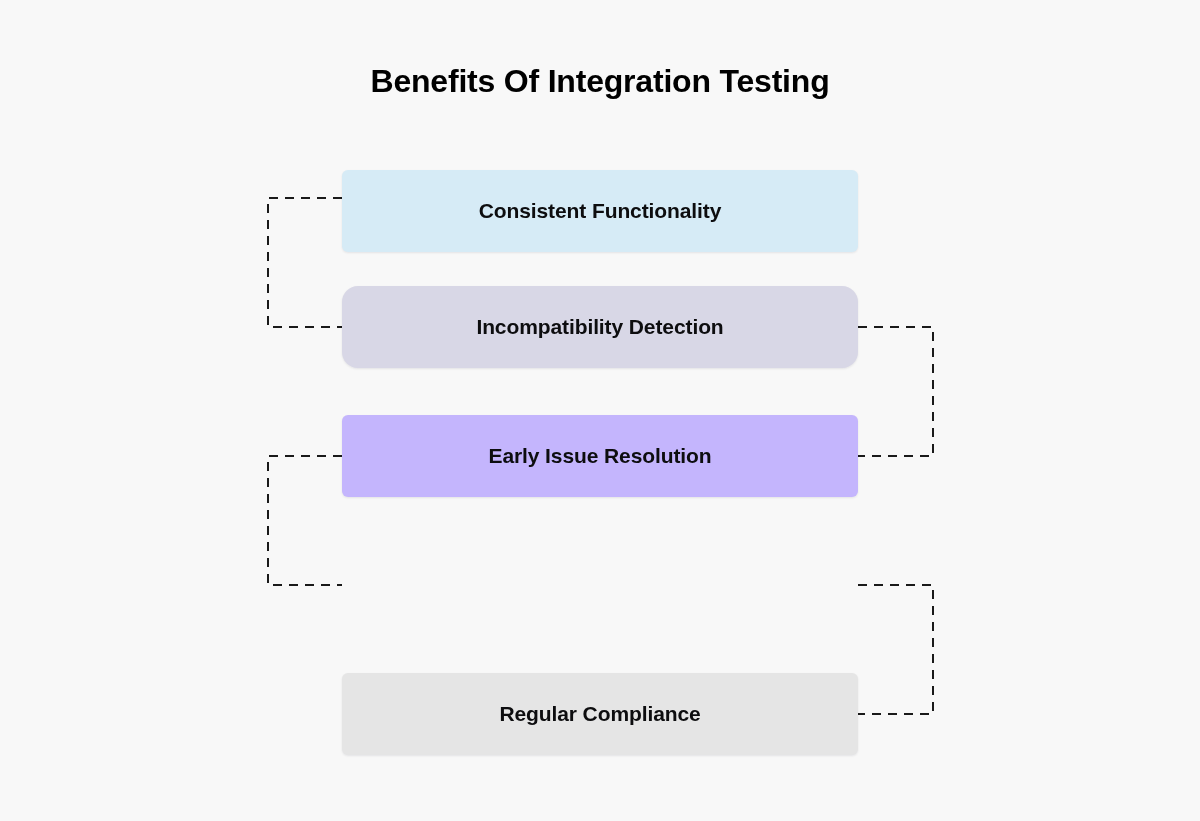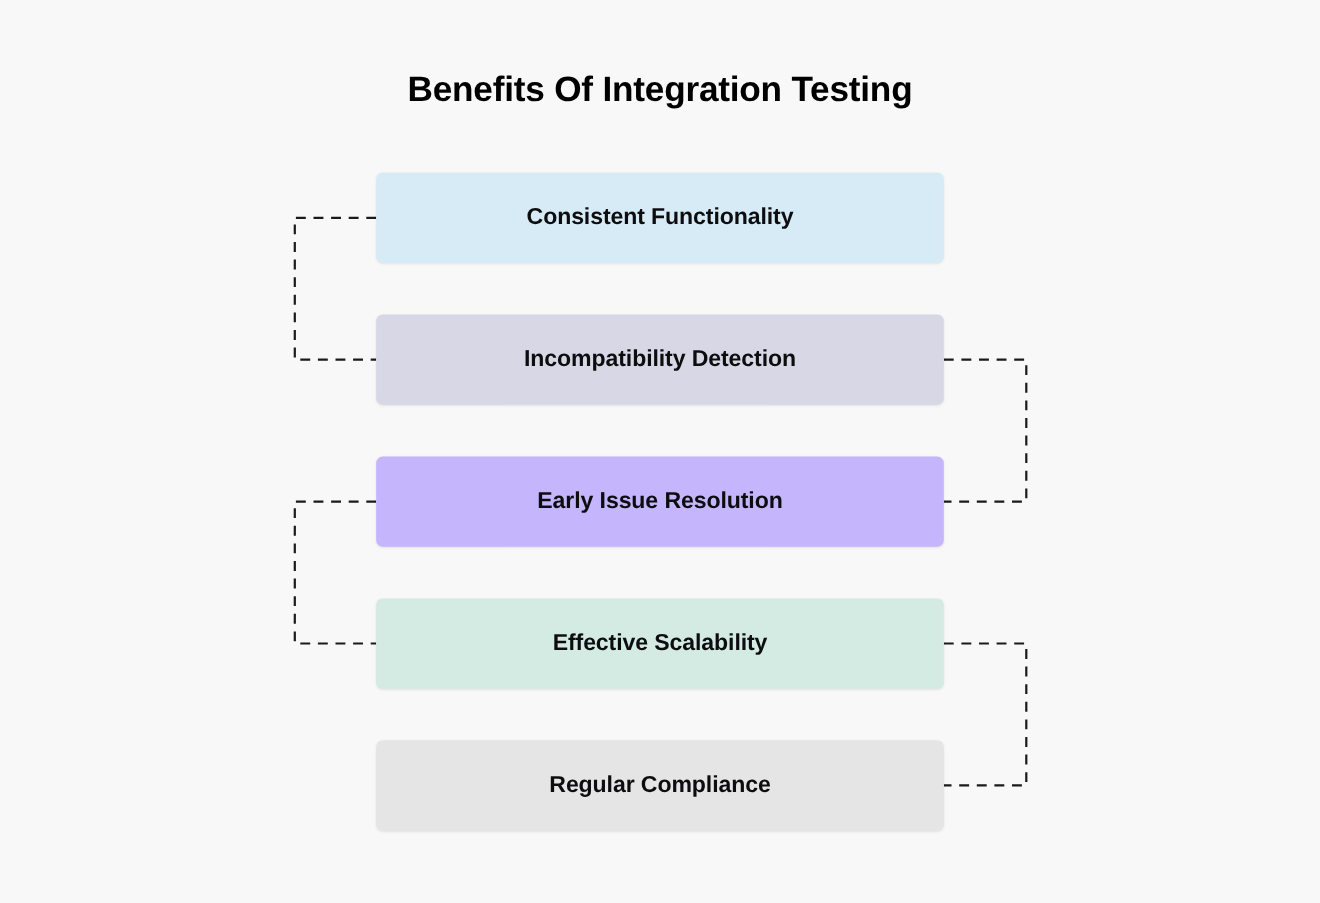--- a/index.html
+++ b/index.html
@@ -63,22 +63,22 @@
 
   .benefit-label {
     font-size: 21px;
     font-weight: bold;
     color: #0d0d0f;
     letter-spacing: -0.1px;
     text-align: center;
     padding: 0 16px;
   }
 
-  .box-1 { top: 157px; }
-  .box-2 { top: 286px; }
+  .box-1 { top: 170px; }
+  .box-2 { top: 286px; border-radius: 16px; }
   .box-3 { top: 415px; }
   .box-4 { top: 544px; }
   .box-5 { top: 673px; }
 </style>
 </head>
 <body style="background: rgb(248, 248, 248);">
 
 <div class="canvas">
 
   <h1 class="page-title">Benefits Of Integration Testing</h1>
@@ -99,21 +99,18 @@
   </div>
 
   <div class="benefit-box box-2" style="background-color: rgb(216, 215, 230);">
     <span class="benefit-label">Incompatibility Detection</span>
   </div>
 
   <div class="benefit-box box-3" style="background-color: #c4b5fd;">
     <span class="benefit-label">Early Issue Resolution</span>
   </div>
 
-  <div class="benefit-box box-4" style="background-color: rgb(211, 235, 226);">
-    <span class="benefit-label">Effective Scalability</span>
-  </div>
 
   <div class="benefit-box box-5" style="background-color: #e5e5e5; justify-content: center;">
     <span class="benefit-label">Regular Compliance</span>
   </div>
 
 </div>
 
 </body></html>

